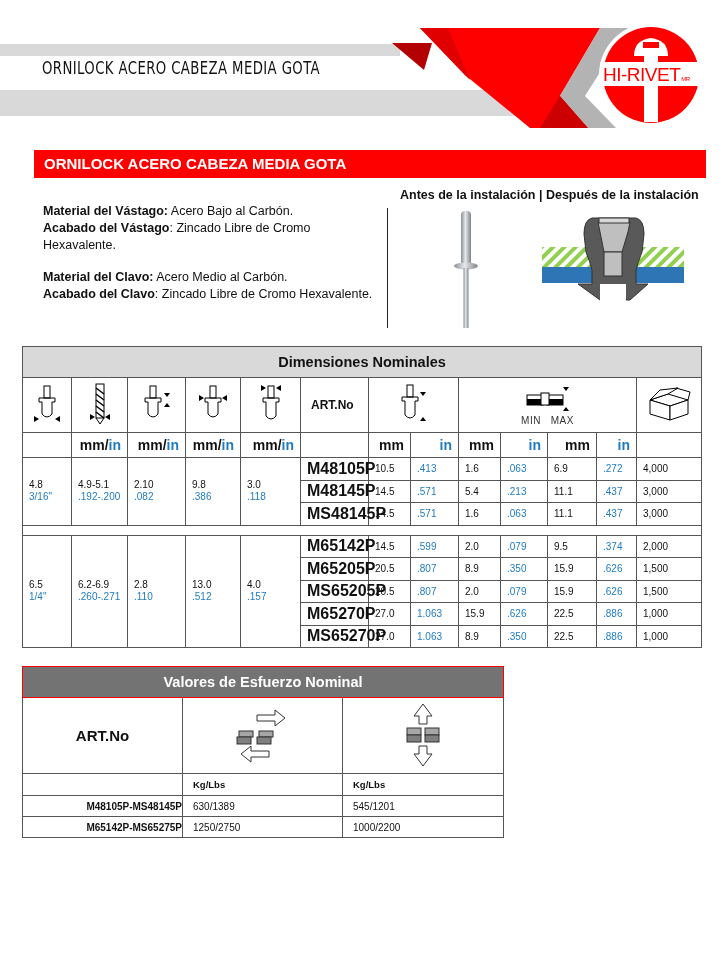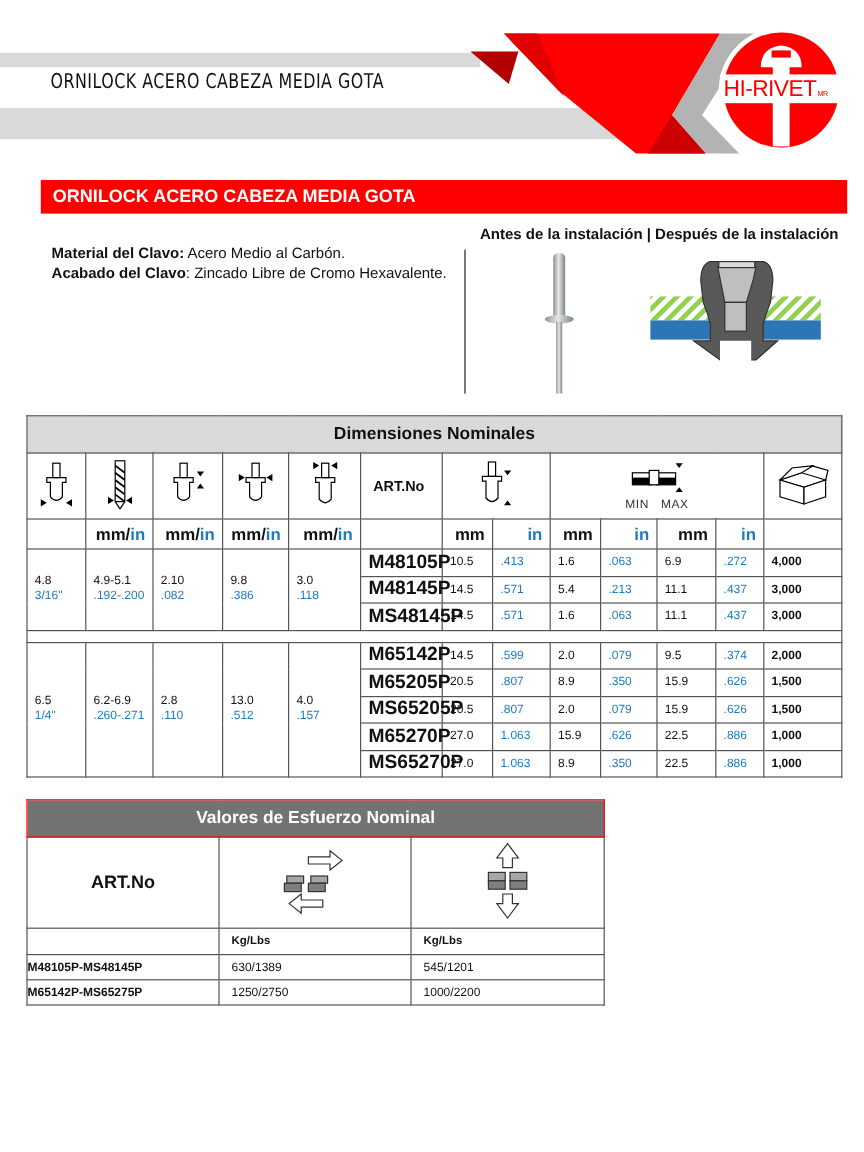--- a/index.html
+++ b/index.html
@@ -34,39 +34,39 @@
   table { border-collapse: collapse; padding-left: 32px; }
   .dim-table { position: absolute; left: 22px; top: 346px; width: 679px; font-size: 10px; table-layout: fixed; }
   .dim-table td, .dim-table th { border: 1px solid #555; padding: 0 6px; vertical-align: middle; }
   .dim-table .title-row th {
     background: #d9d9d9; height: 31px; font-size: 14.5px; font-weight: bold; text-align: center; border: 1px solid #555;
   }
   .dim-table .icon-row td { height: 55px; text-align: center; padding: 0; }
   .dim-table .unit-row td { height: 25px; text-align: right; font-size: 14px; font-weight: bold; }
   .dim-table .data td { height: 22.5px; font-size: 10px; }
   .dim-table .data td.art { font-weight: bold; font-size: 16px; }
-  .dim-table .data td.qty { font-weight: bold; }
+  .dim-table .data td.qty { font-weight: normal; }
   .dim-table .spacer td { height: 10px; border-left: 1px solid #555; border-right: 1px solid #555; }
   .dim-table .group td.grp { vertical-align: middle; font-size: 10px; line-height: 12px; padding-top: 0; }
   .blue { color: #1f7bc1; }
   .artno-head { font-weight: bold; font-size: 12px; text-align: left !important; padding-left: 10px !important; }
   .minmax { font-size: 10px; color: #333; letter-spacing: 0.5px; }
 
   
   .stress-table { position: absolute; left: 22px; top: 666px; width: 481px; table-layout: fixed; font-size: 10px; }
   .stress-table td, .stress-table th { border: 1px solid #555; }
   .stress-table .title-row th {
     background: #737373; color: #fff; height: 31px; font-size: 14.5px; font-weight: bold; text-align: center;
     border: 1px solid #ff0000;
   }
   .stress-table .icon-row td { height: 76px; text-align: center; }
   .stress-table .icon-row td.art-head { font-size: 15px; font-weight: bold; }
   .stress-table .unit-row td { height: 22px; padding-left: 10px; font-weight: bold; font-size: 9.5px; }
   .stress-table .row td { height: 21px; padding-left: 10px; font-size: 10px; }
-  .stress-table .row td.art { text-align: left; padding-left: 0; font-weight: bold; }
+  .stress-table .row td.art { text-align: right; padding-left: 0; font-weight: bold; }
 </style>
 </head>
 <body>
 
 <div class="banner">
   <div class="band-top"></div>
   <div class="band-bot"></div>
   <svg width="720" height="140" viewBox="0 0 720 140">
 
     <polygon points="392,43 432,43 424,70" fill="#b30000"></polygon>
@@ -93,20 +93,24 @@
     </svg>
     <div style="position:absolute; left:5px; top:42px; font-size:19px; color:#ff0000; font-weight:normal; letter-spacing:-0.5px; white-space:nowrap;">
       <span>HI-RIVET</span><span style="font-size:6px; margin-left:1px;">MR</span>
     </div>
   </div>
 </div>
 
 <div class="product-title-bar">ORNILOCK ACERO CABEZA MEDIA GOTA</div>
 
 <div class="spec-block">
+  <p>
+    <b>Material del Vástago:</b><span> Acero Bajo al Carbón.</span><br>
+    <b>Acabado del Vástago</b><span>: Zincado Libre de Cromo Hexavalente.</span>
+  </p>
   <p>
     <b>Material del Clavo:</b><span> Acero Medio al Carbón.</span><br>
     <b>Acabado del Clavo</b><span>: Zincado Libre de Cromo Hexavalente.</span>
   </p>
 </div>
 
 <div class="install-caption">Antes de la instalación  |  Después de la instalación</div>
 <div class="divider-v"></div>
 
 <svg class="rivet-before" width="40" height="122" viewBox="0 0 40 122">

